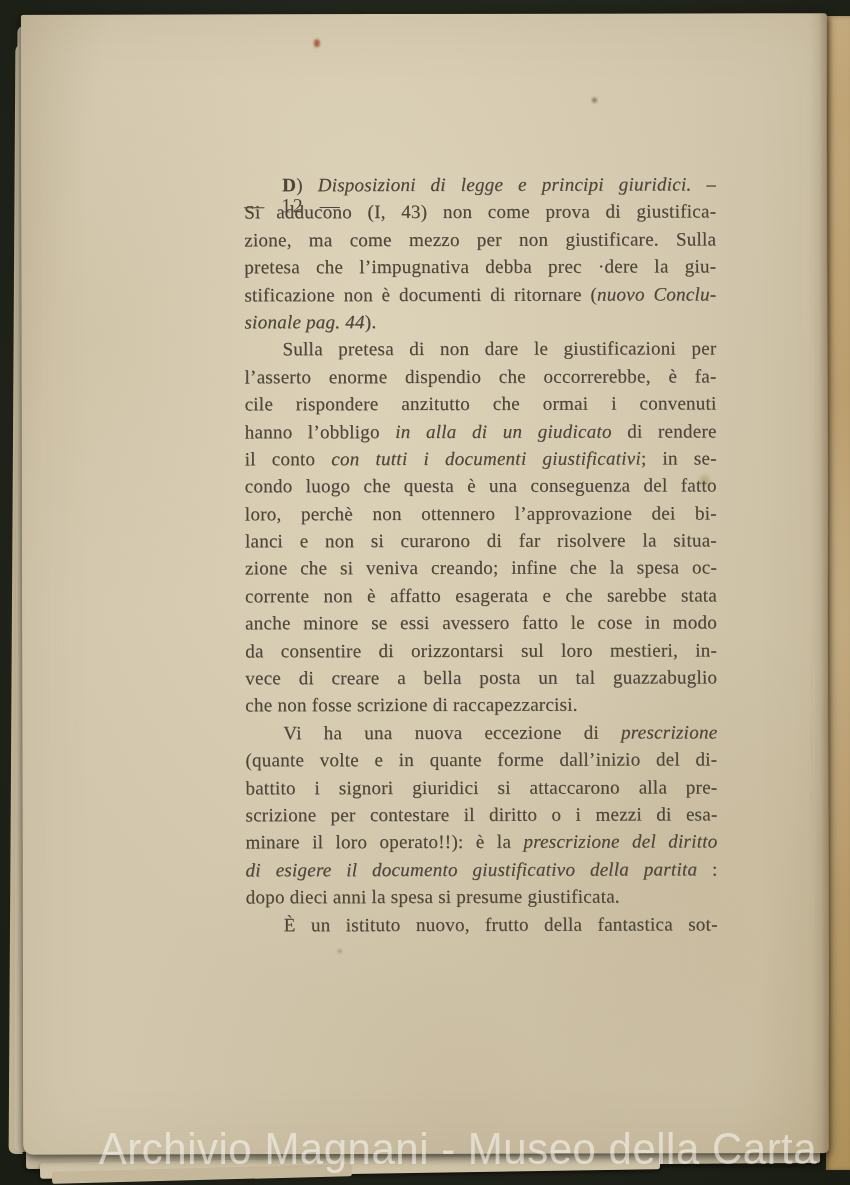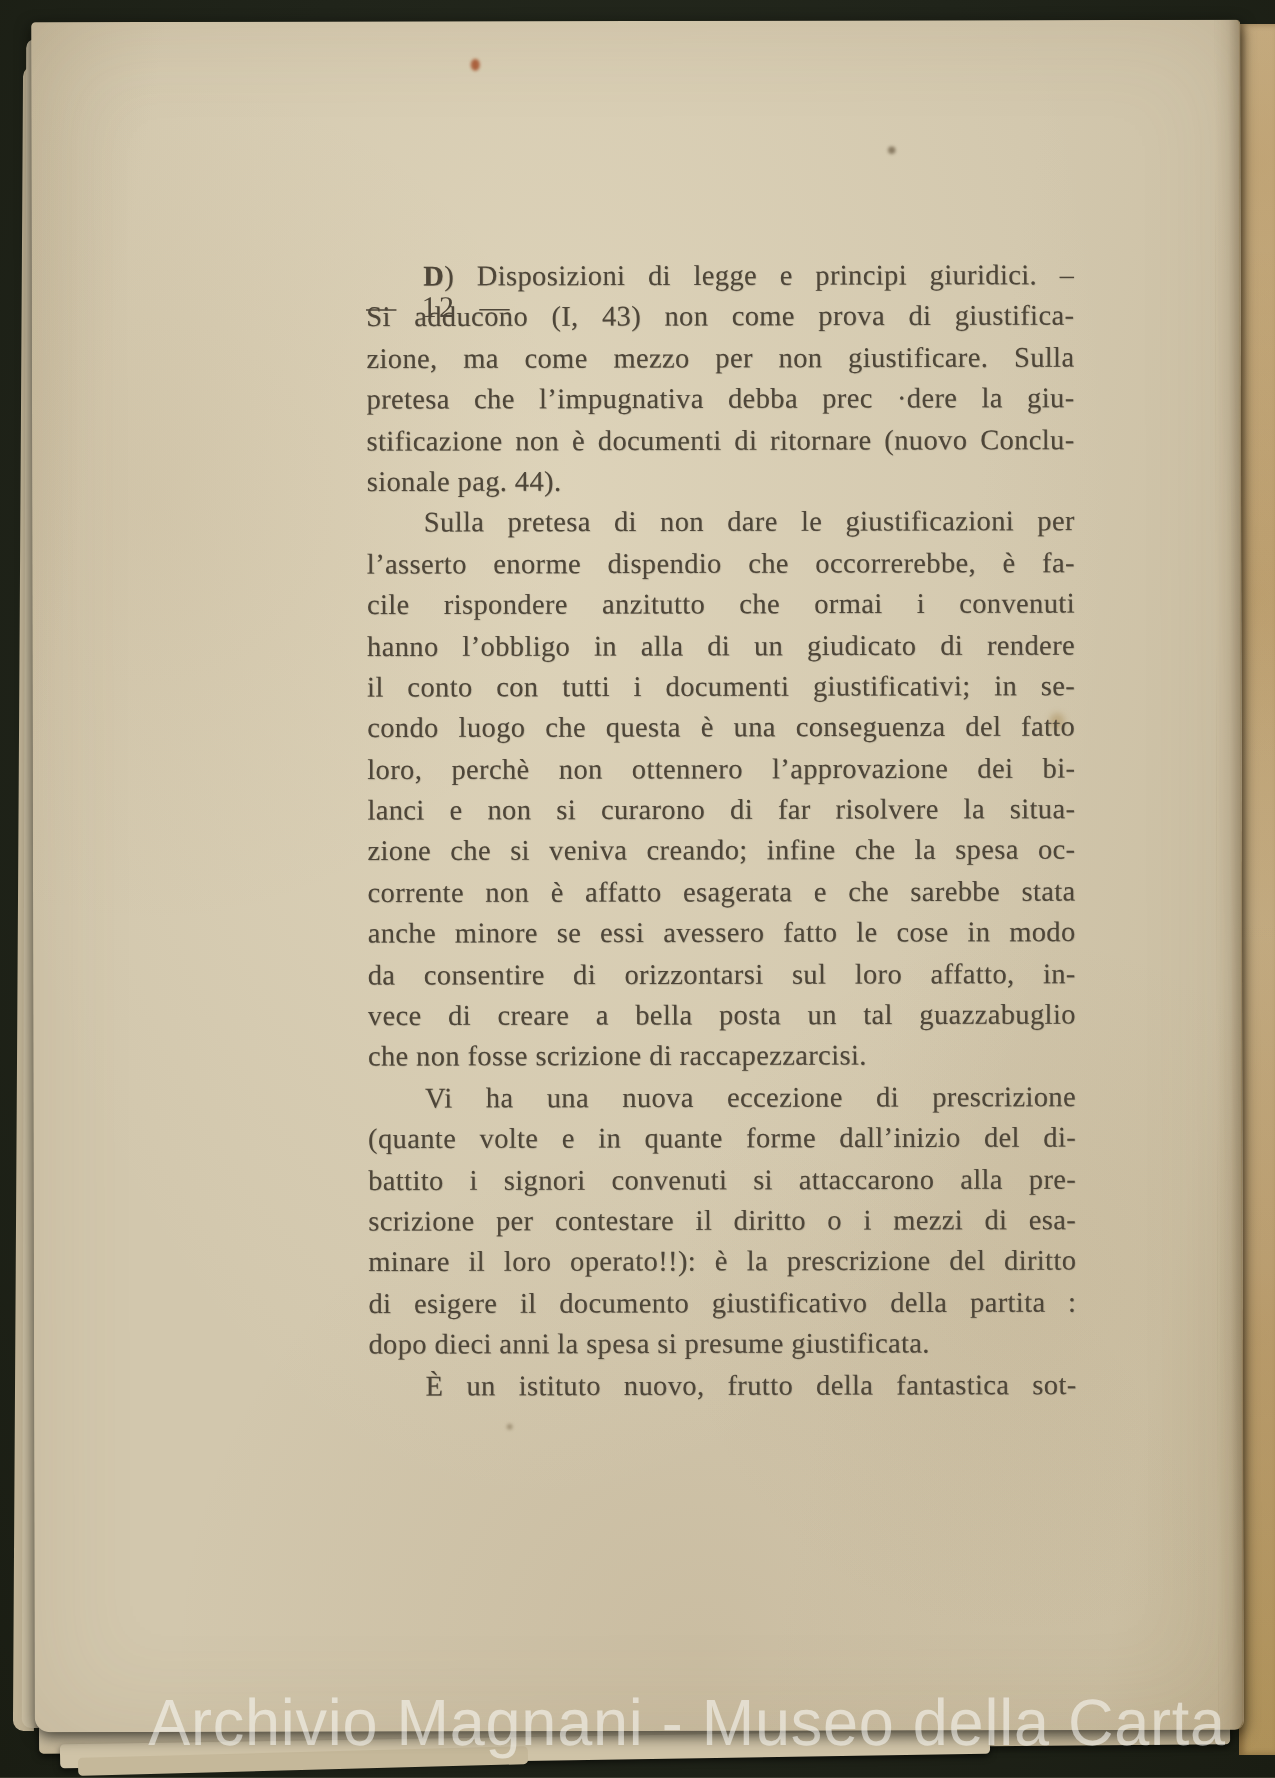--- a/index.html
+++ b/index.html
@@ -71,21 +71,21 @@
     color:#4e4639; font-size:19px;
     text-shadow:.3px .3px .6px rgba(78,70,57,.45);
   }
   .line {
     height:27.4px; line-height:27.4px;
     text-align:justify; text-align-last:justify;
     letter-spacing:.25px; overflow:hidden;
   }
   .line.nj  { text-align-last:left; }
   .line.ind { padding-left:38px; }
-  .it { }
+  .it { font-style:italic; }
   .bd { font-weight:bold; }
 
   
   .watermark {
     position:absolute; z-index:9; left:0; right:0; top:1124px;
     padding-left:66px; text-align:center;
     font-family:"Liberation Sans",sans-serif;
     font-size:42px; line-height:50px; letter-spacing:.5px;
     color:rgba(252,252,248,.55);
     transform:scaleY(1.04);
@@ -126,26 +126,26 @@
         <div class="line"><span>l’asserto enorme dispendio che occorrerebbe, è fa-</span></div>
         <div class="line"><span>cile rispondere anzitutto che ormai i convenuti</span></div>
         <div class="line"><span>hanno l’obbligo </span><span class="it">in alla di un giudicato</span><span> di rendere</span></div>
         <div class="line"><span>il conto </span><span class="it">con tutti i documenti giustificativi</span><span>; in se-</span></div>
         <div class="line"><span>condo luogo che questa è una conseguenza del fatto</span></div>
         <div class="line"><span>loro, perchè non ottennero l’approvazione dei bi-</span></div>
         <div class="line"><span>lanci e non si curarono di far risolvere la situa-</span></div>
         <div class="line"><span>zione che si veniva creando; infine che la spesa oc-</span></div>
         <div class="line"><span>corrente non è affatto esagerata e che sarebbe stata</span></div>
         <div class="line"><span>anche minore se essi avessero fatto le cose in modo</span></div>
-        <div class="line"><span>da consentire di orizzontarsi sul loro affatto, in-</span></div>
+        <div class="line"><span>da consentire di orizzontarsi sul loro mestieri, in-</span></div>
         <div class="line"><span>vece di creare a bella posta un tal guazzabuglio</span></div>
         <div class="line nj"><span>che non fosse scrizione di raccapezzarcisi.</span></div>
         <div class="line ind"><span>Vi ha una nuova eccezione di </span><span class="it">prescrizione</span></div>
         <div class="line"><span>(quante volte e in quante forme dall’inizio del di-</span></div>
-        <div class="line"><span>battito i signori convenuti si attaccarono alla pre-</span></div>
+        <div class="line"><span>battito i signori giuridici si attaccarono alla pre-</span></div>
         <div class="line"><span>scrizione per contestare il diritto o i mezzi di esa-</span></div>
         <div class="line"><span>minare il loro operato!!): è la </span><span class="it">prescrizione del diritto</span></div>
         <div class="line"><span class="it">di esigere il documento giustificativo della partita</span><span> :</span></div>
         <div class="line nj"><span>dopo dieci anni la spesa si presume giustificata.</span></div>
         <div class="line ind"><span>È un istituto nuovo, frutto della fantastica sot-</span></div>
       </div>
   </div>
 
   <div class="watermark">Archivio Magnani - Museo della Carta</div>
 

